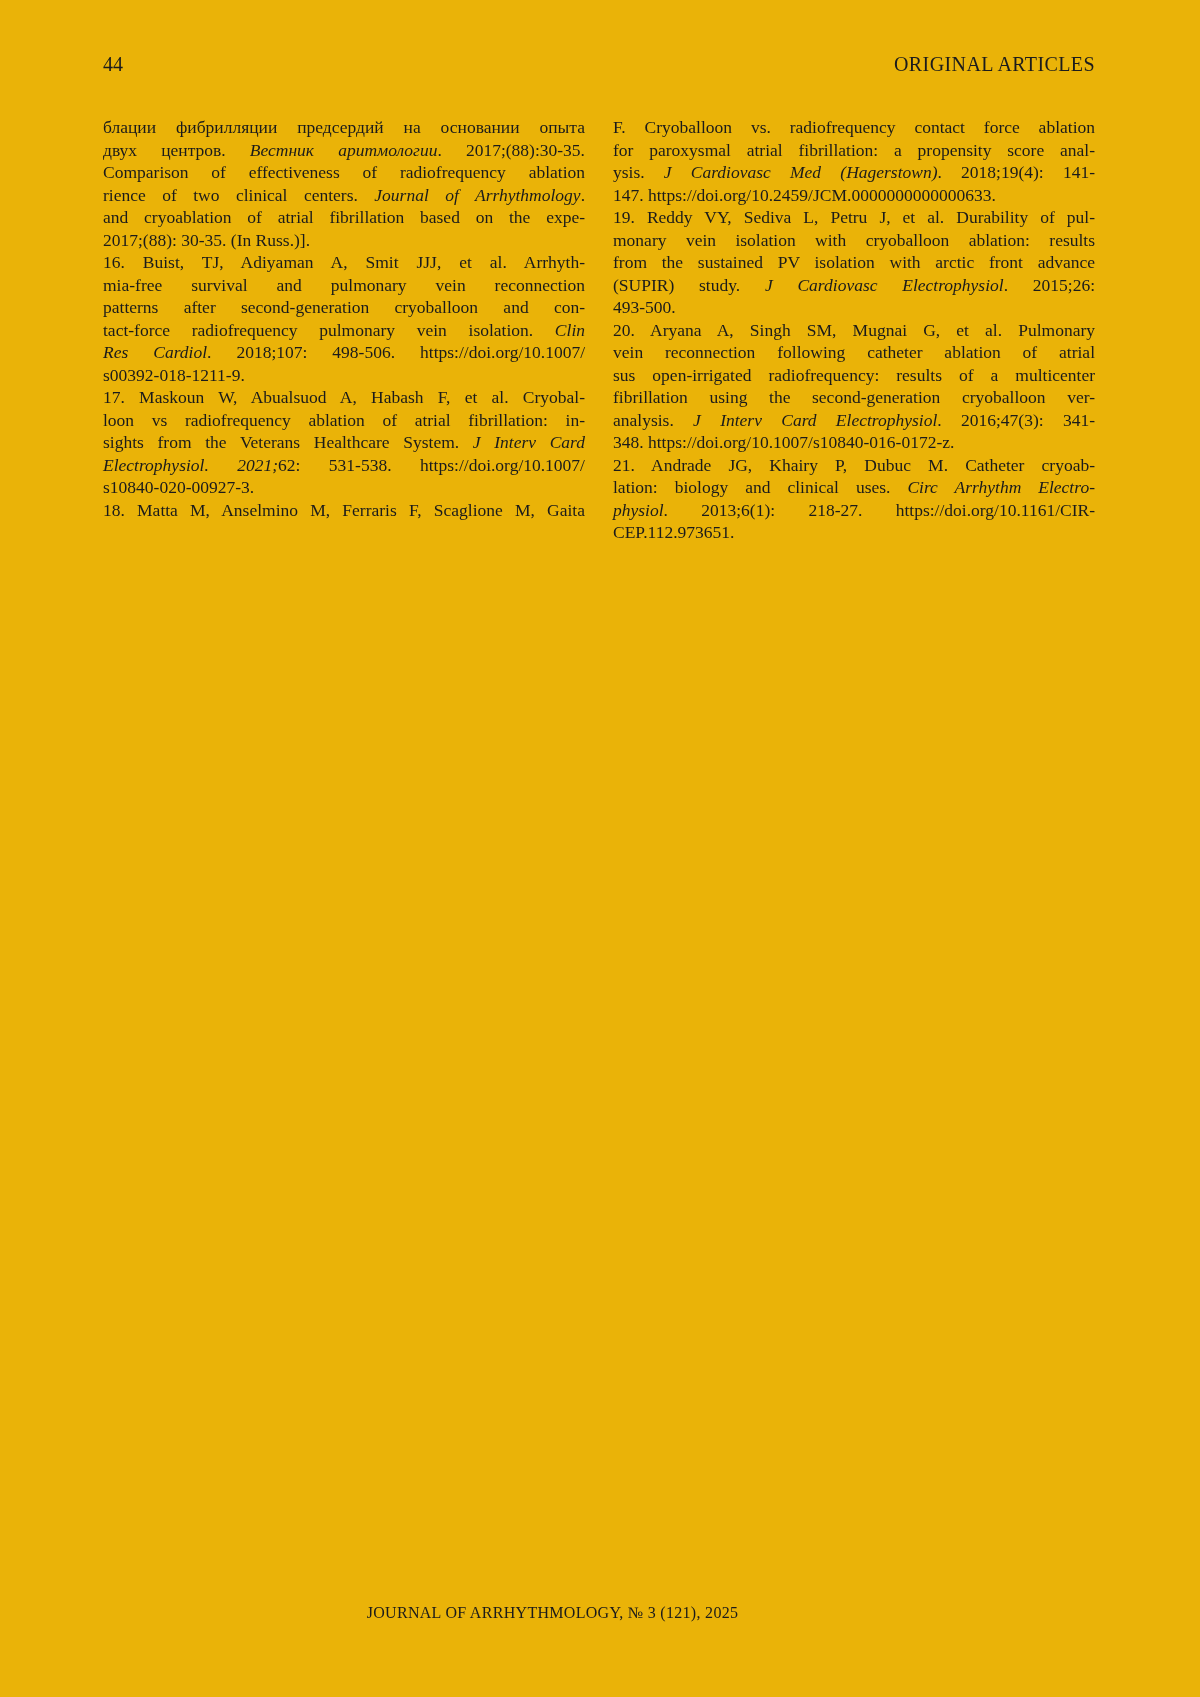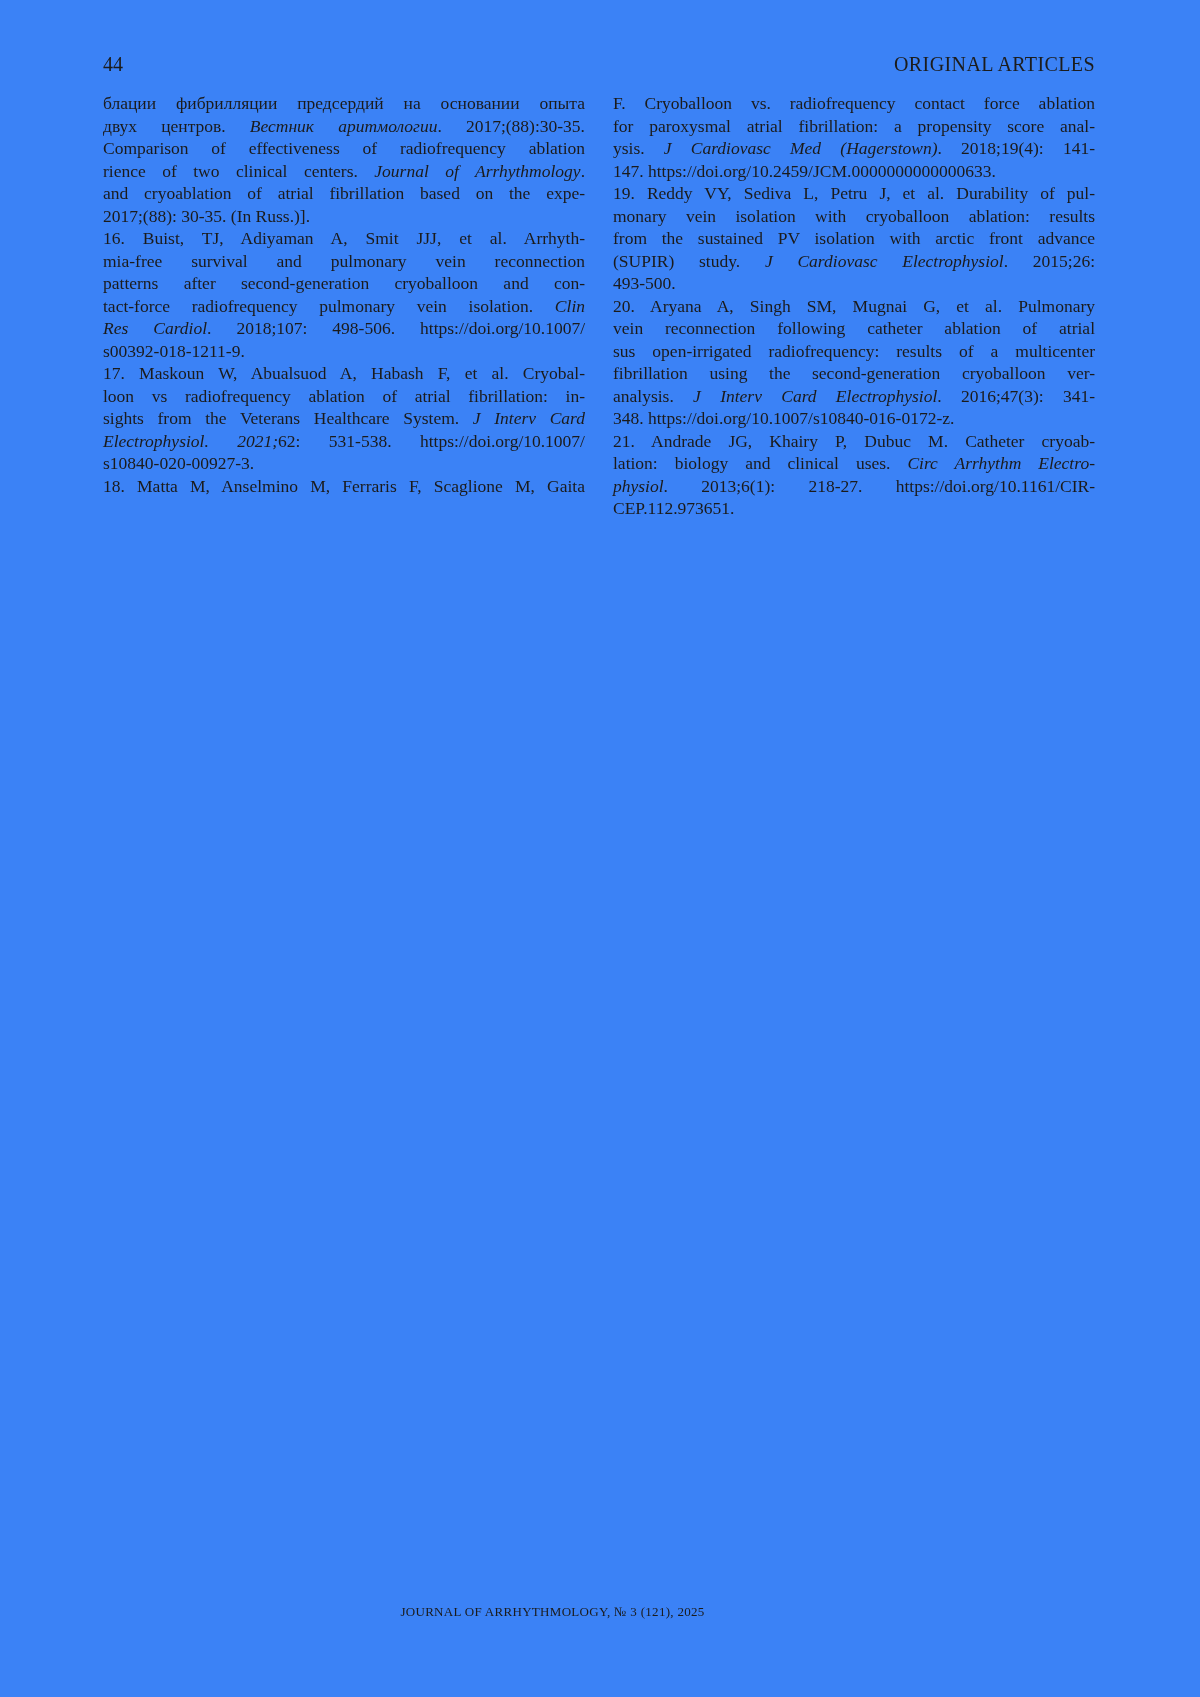--- a/index.html
+++ b/index.html
@@ -11,40 +11,40 @@
     width: 1200px;
     height: 1697px;
     position: relative;
     font-family: "Liberation Serif", serif;
     color: #1b1b1b;
     overflow: hidden;
   }
   .page {
     position: absolute;
     inset: 0;
-    background: #3b82f6;
+    background: #eab308;
   }
   .page-header {
     position: absolute;
     left: 103px;
     top: 53px;
     width: 992px;
     display: flex;
     justify-content: space-between;
     align-items: baseline;
     font-size: 20px;
     color: #1c1c1c;
   }
   .page-header .running {
     letter-spacing: 0.4px;
   }
   .columns {
     position: absolute;
     left: 103px;
-    top: 92px;
+    top: 116px;
     width: 992px;
     display: flex;
     gap: 28px;
   }
   .col {
     width: 482px;
   }
   .ref-line {
     font-size: 17.5px;
     line-height: 22.5px;
@@ -61,21 +61,21 @@
   .it {
     font-style: italic;
     margin-top: 26px;
   }
   .page-footer {
     position: absolute;
     left: 100px;
     top: 1604px;
     width: 905px;
     text-align: center;
-    font-size: 13px;
+    font-size: 16px;
     letter-spacing: 0.3px;
     color: #1b1b1b;
   }
 </style>
 </head>
 <body>
 
 <div class="page">
 
   <header class="page-header">

